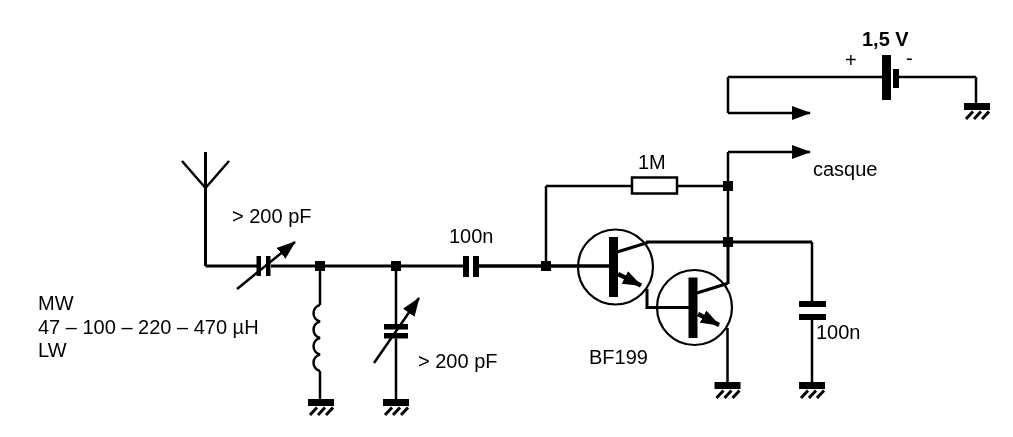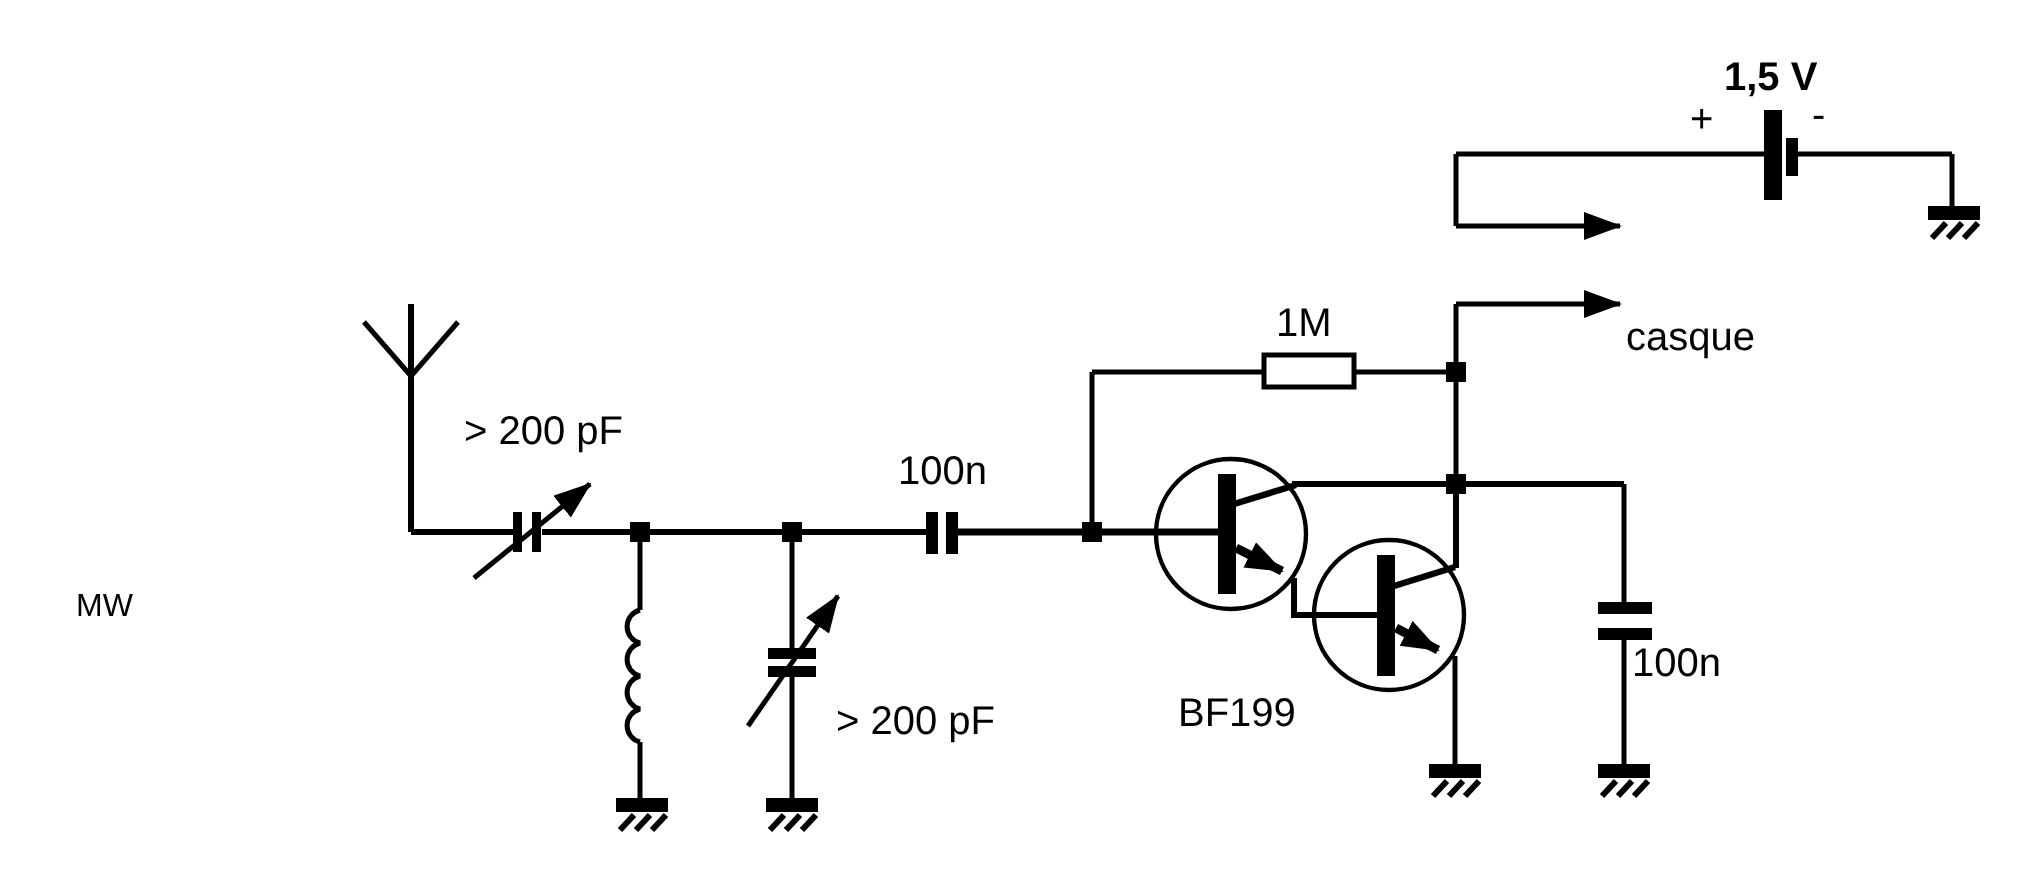--- a/index.html
+++ b/index.html
@@ -15,21 +15,21 @@
     position:absolute;
     color:#000;
     font-size:20px;
     line-height:22px;
     white-space:nowrap;
     -webkit-user-select:none;user-select:none;
   }
   .coil-notes{
     position:absolute;
     left:38px;top:292px;
-    color:#000;font-size:16px;line-height:23.5px;white-space:nowrap;
+    color:#000;font-size:20px;line-height:23.5px;white-space:nowrap;
   }
   .coil-notes span{display:block;}
 </style>
 </head>
 <body>
 
 <div class="stage">
 
   <svg width="1013" height="437" viewBox="0 0 1013 437" stroke="#000" fill="none" stroke-linecap="butt">
     <defs>
@@ -145,20 +145,22 @@
       <use href="#dot" x="546" y="266"></use>
       <use href="#dot" x="728" y="186"></use>
       <use href="#dot" x="728" y="242"></use>
     </g>
   </svg>
 
   <span class="lbl" style="left:232px;top:205px;">&gt; 200 pF</span>
 
   <div class="coil-notes">
     <span>MW</span>
+    <span>47 – 100 – 220 – 470 µH</span>
+    <span>LW</span>
   </div>
 
   <span class="lbl" style="left:418px;top:350px;">&gt; 200 pF</span>
 
   <span class="lbl" style="left:449px;top:225px;">100n</span>
 
   <span class="lbl" style="left:638px;top:151px;">1M</span>
 
   <span class="lbl" style="left:589px;top:346px;">BF199</span>
 

